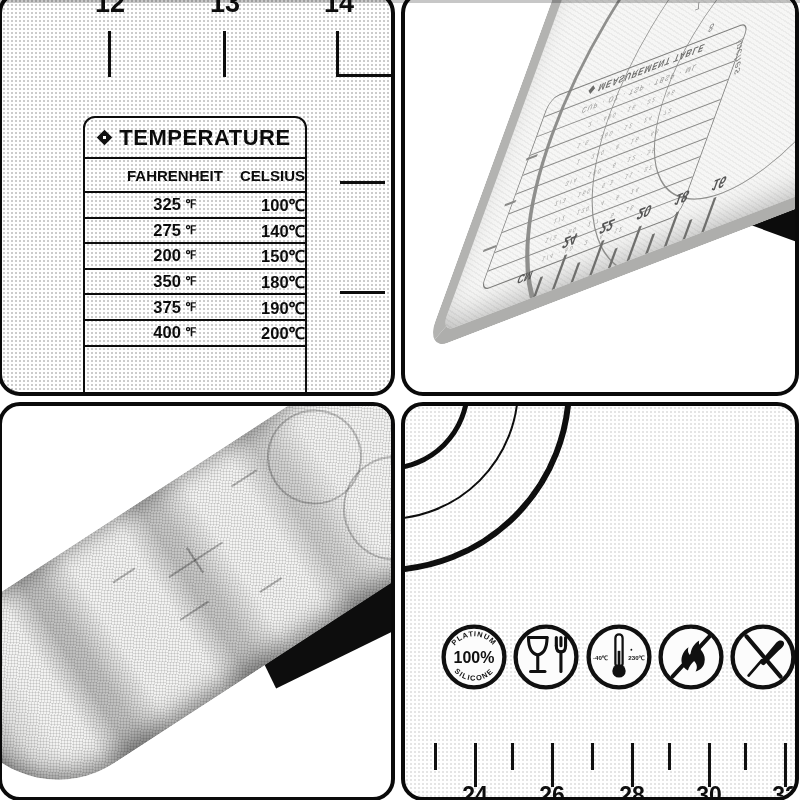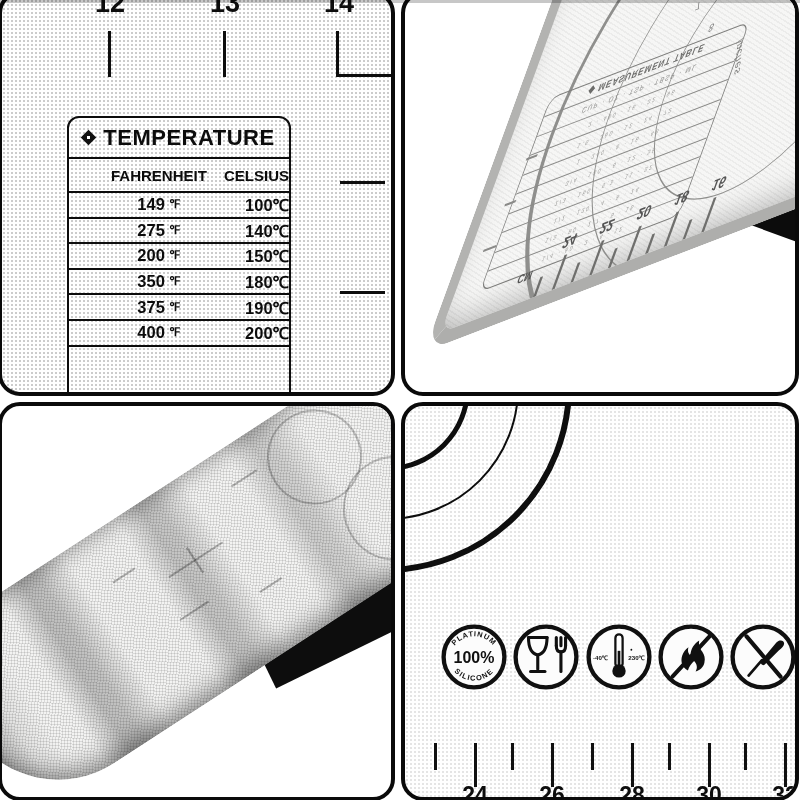--- a/index.html
+++ b/index.html
@@ -19,21 +19,21 @@
   .dots::before{content:"";position:absolute;inset:0;pointer-events:none;
     background-image:radial-gradient(rgba(0,0,0,.20) 1px, transparent 1.3px);
     background-size:4px 4px;z-index:0;}
   .dots-light::before{background-image:radial-gradient(rgba(0,0,0,.10) 1px, transparent 1.3px);}
 
   
   .tl-num{position:absolute;top:-7px;font-size:27px;font-weight:bold;color:#0d0d0d;transform:translateX(-50%);z-index:2;}
   .tick-v{position:absolute;width:3px;background:#0d0d0d;z-index:2;}
   .tick-h{position:absolute;height:3px;background:#0d0d0d;z-index:2;}
   .tl-corner{position:absolute;left:-12px;top:348px;width:44px;height:54px;border-left:4px solid #101010;border-bottom:4px solid #101010;border-bottom-left-radius:36px;z-index:2;}
-  .temp-table{position:absolute;left:65px;top:121px;width:224px;height:300px;border:2.5px solid #0d0d0d;border-radius:12px 12px 0 0;z-index:3;}
+  .temp-table{position:absolute;left:81px;top:121px;width:224px;height:300px;border:2.5px solid #0d0d0d;border-radius:12px 12px 0 0;z-index:3;}
   .temp-title{height:41px;display:flex;align-items:center;justify-content:center;gap:9px;border-bottom:2.5px solid #0d0d0d;}
   .temp-title .ttl{font-size:22px;font-weight:bold;letter-spacing:.5px;color:#0c0c0c;}
   .diamond-ic{width:11px;height:11px;transform:rotate(45deg);background:radial-gradient(#fff 0 1.6px,#111 1.7px);}
   .temp-head{height:34px;display:flex;align-items:center;border-bottom:2.5px solid #0d0d0d;font-weight:bold;font-size:15px;color:#0c0c0c;}
   .temp-row{height:25.6px;display:flex;align-items:center;border-bottom:2.5px solid #0d0d0d;font-weight:bold;font-size:16.5px;color:#0c0c0c;}
   .c-f{flex:1.15;text-align:center;padding-left:42px;}
   .c-c{flex:1;text-align:right;}
   .unit{font-size:12px;vertical-align:2px;}
 
   
@@ -101,21 +101,21 @@
     <div class="temp-table">
       <div class="temp-title">
         <span class="diamond-ic"></span>
         <span class="ttl">TEMPERATURE</span>
       </div>
       <div class="temp-head">
         <span class="c-f">FAHRENHEIT</span>
         <span class="c-c">CELSIUS</span>
       </div>
       <div class="temp-row">
-        <span class="c-f"><span>149</span> <span class="unit">℉</span></span>
+        <span class="c-f"><span>325</span> <span class="unit">℉</span></span>
         <span class="c-c"><span>100</span><span>℃</span></span>
       </div>
       <div class="temp-row">
         <span class="c-f"><span>275</span> <span class="unit">℉</span></span>
         <span class="c-c"><span>140</span><span>℃</span></span>
       </div>
       <div class="temp-row">
         <span class="c-f"><span>200</span> <span class="unit">℉</span></span>
         <span class="c-c"><span>150</span><span>℃</span></span>
       </div>

